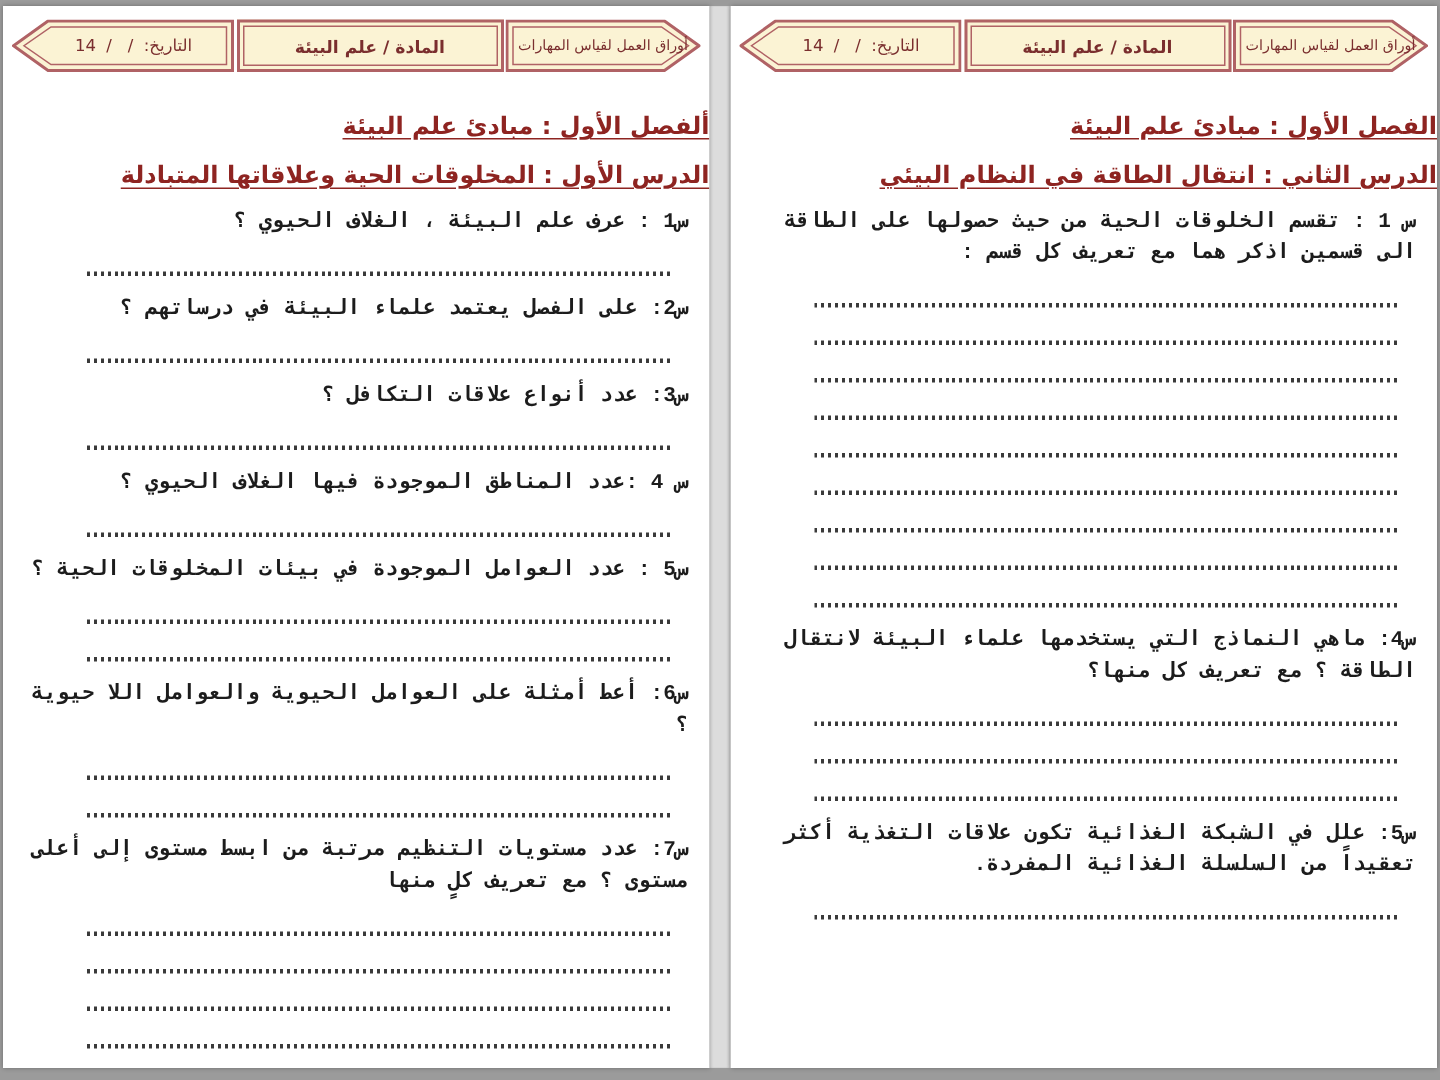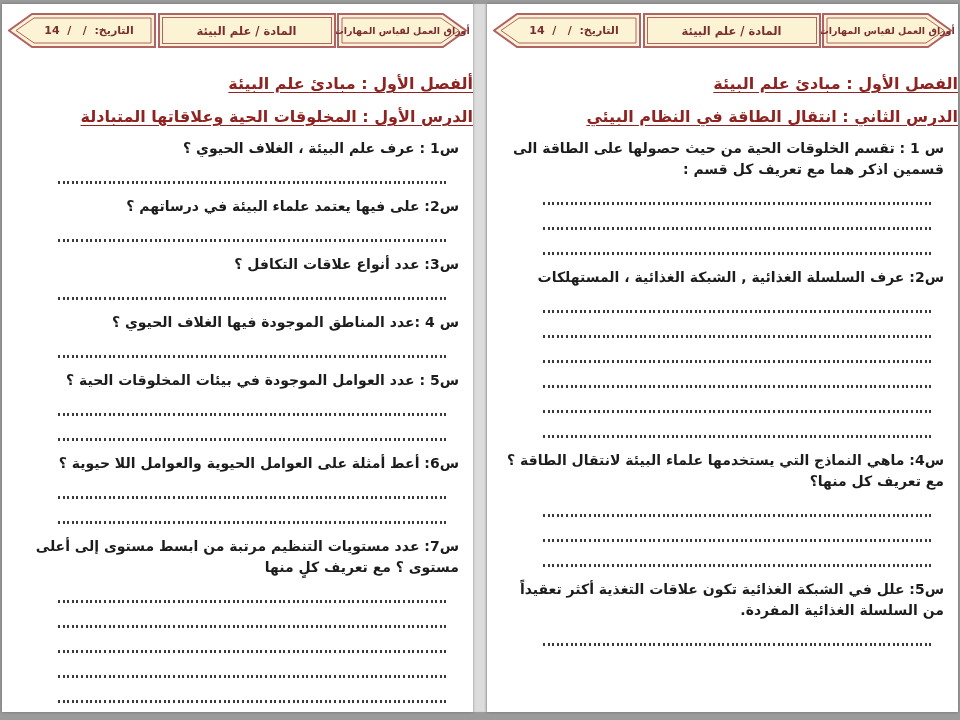--- a/index.html
+++ b/index.html
@@ -15,38 +15,38 @@
   .page-gap{width:14px;height:708px;background:var(--gap);
         box-shadow:inset 2px 0 2px -1px rgba(0,0,0,.18), inset -2px 0 2px -1px rgba(0,0,0,.18);}
 
   
   .page-header{display:flex;justify-content:space-between;align-items:center;padding:9px 6px 0;}
   .banner{position:relative;height:35px;}
   .banner svg{position:absolute;left:0;top:0;width:100%;height:100%;}
   .bf{fill:var(--bfill);stroke:var(--bborder);stroke-width:2;}
   .bi{fill:none;stroke:var(--bborder);stroke-width:1;}
   .banner-text{position:absolute;top:0;bottom:0;display:flex;align-items:center;justify-content:center;
-               color:var(--btext);font-weight:bold;white-space:nowrap;}
+               color:var(--btext);font-weight:normal;white-space:nowrap;}
   .skills{width:130px;}
   .skills .banner-text{left:20px;right:20px;font-size:9.5px;}
   .date{width:148px;}
   .date .banner-text{left:20px;right:6px;font-size:11px;}
   .subject{width:178px;height:35px;border:2px solid var(--bborder);background:var(--bfill);
            box-sizing:border-box;padding:2px;}
   .subject-inner{border:1px solid var(--bborder);width:100%;height:100%;box-sizing:border-box;
            display:flex;align-items:center;justify-content:center;
            color:var(--btext);font-weight:bold;font-size:11.5px;white-space:nowrap;}
 
   
   .title{ text-align:right;color:var(--title);font-weight:bold;
           text-decoration:underline;text-underline-offset:3px;}
   .title-chapter{margin-top:26px;font-size:16px;}
   .title-lesson{margin-top:14px;font-size:16px;}
   .question{margin:12px 14px 0 16px;font-size:14px;line-height:21px;
-            font-weight:bold;color:var(--ink);text-align:right;}
+            font-weight:bold;color:var(--ink);text-align:right;font-family:Liberation Mono, monospace;}
   .dotline{height:3px;margin:22px 26px 0 56px;
      background:repeating-linear-gradient(to right,var(--dot) 0 2px,transparent 2px 4.6px);}
 </style>
 </head>
 <body>
 
 <div class="desk">
 
   <div class="page">
     <div class="page-header">
@@ -66,21 +66,21 @@
           <polygon class="bi" points="143,5 26,5 8,17.5 26,30 143,30"></polygon>
         </svg>
         <span class="banner-text">التاريخ:&nbsp;&nbsp;/&nbsp;&nbsp;&nbsp;/&nbsp;&nbsp;14</span>
       </div>
     </div>
     <div class="title title-chapter">ألفصل الأول : مبادئ علم البيئة</div>
     <div class="title title-lesson">الدرس الأول : المخلوقات الحية وعلاقاتها المتبادلة</div>
     <div class="blocks">
         <div class="question">س1 : عرف  علم البيئة ، الغلاف الحيوي ؟</div>
         <div class="dotline"></div>
-        <div class="question">س2: على فيها يعتمد علماء البيئة في درساتهم   ؟</div>
+        <div class="question">س2: على الفصل يعتمد علماء البيئة في درساتهم   ؟</div>
         <div class="dotline"></div>
         <div class="question">س3: عدد  أنواع علاقات التكافل ؟</div>
         <div class="dotline"></div>
         <div class="question">س 4 :عدد  المناطق الموجودة فيها الغلاف الحيوي ؟</div>
         <div class="dotline"></div>
         <div class="question">س5 : عدد  العوامل الموجودة في بيئات المخلوقات الحية ؟</div>
         <div class="dotline"></div>
         <div class="dotline"></div>
         <div class="question">س6: أعط  أمثلة على العوامل الحيوية والعوامل اللا حيوية ؟</div>
         <div class="dotline"></div>
@@ -116,21 +116,20 @@
         <span class="banner-text">التاريخ:&nbsp;&nbsp;/&nbsp;&nbsp;&nbsp;/&nbsp;&nbsp;14</span>
       </div>
     </div>
     <div class="title title-chapter">الفصل الأول : مبادئ علم البيئة</div>
     <div class="title title-lesson">الدرس الثاني : انتقال الطاقة في النظام البيئي</div>
     <div class="blocks">
         <div class="question">س 1 : تقسم الخلوقات الحية من حيث حصولها على  الطاقة الى قسمين اذكر هما  مع تعريف كل قسم :</div>
         <div class="dotline"></div>
         <div class="dotline"></div>
         <div class="dotline"></div>
-        <div class="question">س2: عرف السلسلة الغذائية , الشبكة الغذائية ، المستهلكات</div>
         <div class="dotline"></div>
         <div class="dotline"></div>
         <div class="dotline"></div>
         <div class="dotline"></div>
         <div class="dotline"></div>
         <div class="dotline"></div>
         <div class="question">س4: ماهي النماذج التي يستخدمها علماء البيئة لانتقال الطاقة ؟ مع تعريف كل منها؟</div>
         <div class="dotline"></div>
         <div class="dotline"></div>
         <div class="dotline"></div>

